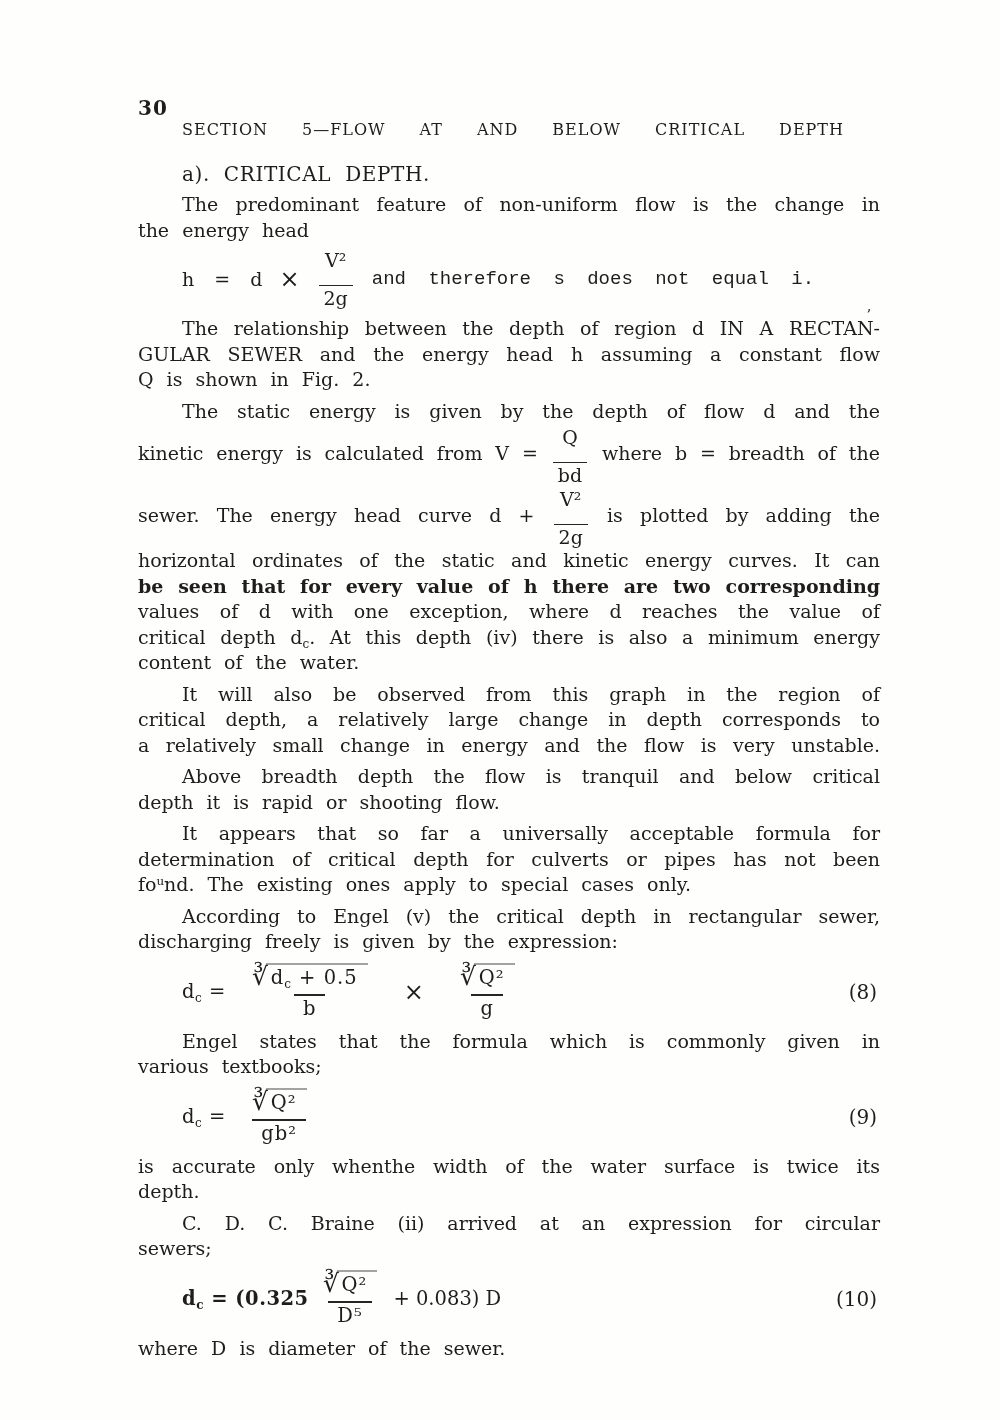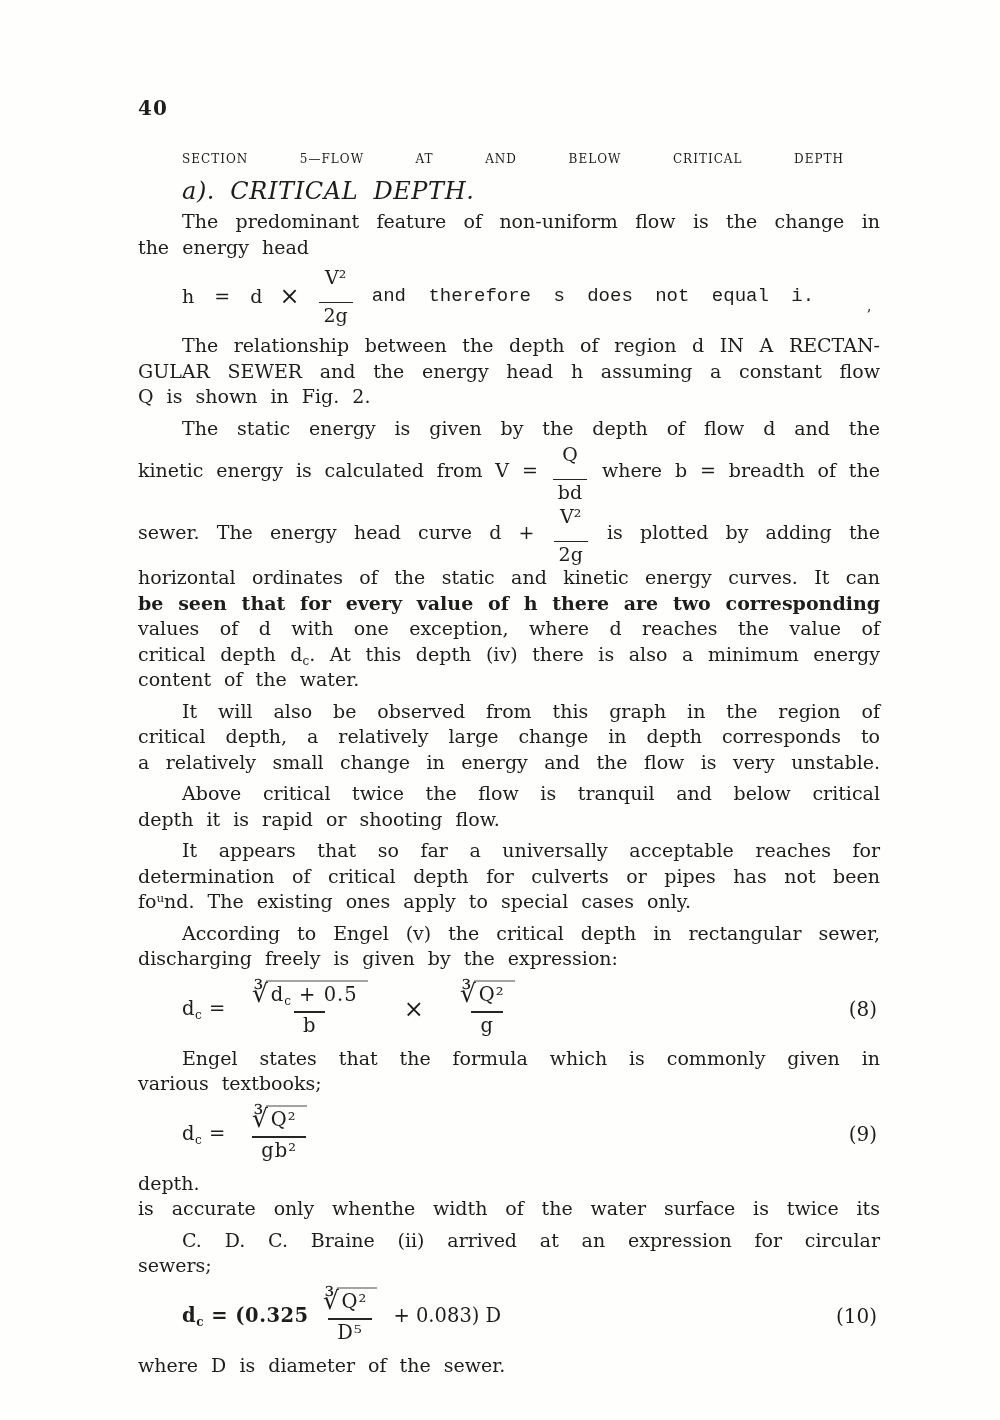--- a/index.html
+++ b/index.html
@@ -4,25 +4,25 @@
 <style>
   html,body{margin:0;padding:0;}
   body{
     width:1000px;height:1420px;background:#ffffff;overflow:hidden;
     font-family:"DejaVu Serif", serif;color:#1e1d1b;
   }
   .sheet{position:relative;width:1000px;height:1420px;background:#fefefd;}
   .col{position:absolute;left:138px;top:96px;width:742px;}
   .pagenum{font-size:20px;font-weight:600;letter-spacing:1px;height:22px;}
   .heading{
-    margin-top:29px;padding-left:44px;padding-right:36px;
-    font-size:12px;letter-spacing:1px;line-height:24px;
+    padding-left:44px;padding-right:36px;
+    font-size:16px;letter-spacing:1px;line-height:24px;
     text-align:justify;text-align-last:justify;font-weight:500;
   }
-  .subheading{margin-top:8px;padding-left:44px;font-size:24px;letter-spacing:0.6px;word-spacing:7px;line-height:24px;font-style:italic;}
+  .subheading{margin-top:20px;padding-left:44px;font-size:20px;letter-spacing:0.6px;word-spacing:7px;line-height:24px;}
   .para{margin-top:6px;}
   .line{
     font-size:19px;line-height:25.5px;
     text-align:justify;text-align-last:justify;text-justify:inter-word;
   }
   .ind{padding-left:44px;}
   .last{text-align:left;text-align-last:left;word-spacing:7px;}
   .b6{font-weight:600;}
   
   .eqh{display:flex;align-items:center;gap:17px;padding-left:44px;margin-top:5px;min-height:54px;font-size:19px;}
@@ -50,21 +50,21 @@
   .m14{margin-right:14px;font-weight:bold;}
   .ml16{margin-left:16px;}
 </style>
 </head>
 <body>
 
 <div class="sheet">
   <span class="artifact">ʼ</span>
   <div class="col">
 
-    <div class="pagenum">40</div>
+    <div class="pagenum">30</div>
 
     <div class="heading">SECTION 5—FLOW AT AND BELOW CRITICAL DEPTH</div>
 
     <div class="subheading">a). CRITICAL DEPTH.</div>
 
     <div class="para">
       <div class="line ind">The predominant feature of non-uniform flow is the change in</div>
       <div class="line last">the energy head</div>
     </div>
 
@@ -109,26 +109,26 @@
       <div class="line last">content of the water.</div>
     </div>
 
     <div class="para">
       <div class="line ind">It will also be observed from this graph in the region of</div>
       <div class="line">critical depth, a relatively large change in depth corresponds to</div>
       <div class="line">a relatively small change in energy and the flow is very unstable.</div>
     </div>
 
     <div class="para">
-      <div class="line ind">Above critical twice the flow is tranquil and below critical</div>
+      <div class="line ind">Above breadth depth the flow is tranquil and below critical</div>
       <div class="line last">depth it is rapid or shooting flow.</div>
     </div>
 
     <div class="para">
-      <div class="line ind">It appears that so far a universally acceptable reaches for</div>
+      <div class="line ind">It appears that so far a universally acceptable formula for</div>
       <div class="line">determination of critical depth for culverts or pipes has not been</div>
       <div class="line last">foᵘnd. The existing ones apply to special cases only.</div>
     </div>
 
     <div class="para">
       <div class="line ind">According to Engel (v) the critical depth in rectangular sewer,</div>
       <div class="line last">discharging freely is given by the expression:</div>
     </div>
 
     <div class="eqrow">
@@ -162,22 +162,22 @@
         <span class="rnum">
             <span class="rad">∛</span>
             <span class="ovl">Q²</span>
           </span>
         <span class="rden">gb²</span>
       </span>
       <span class="eqtag">(9)</span>
     </div>
 
     <div class="para">
+      <div class="line">is accurate only whenthe width of the water surface is twice its</div>
       <div class="line last">depth.</div>
-      <div class="line">is accurate only whenthe width of the water surface is twice its</div>
     </div>
 
     <div class="para">
       <div class="line ind">C. D. C. Braine (ii) arrived at an expression for circular</div>
       <div class="line last">sewers;</div>
     </div>
 
     <div class="eqrow">
       <span class="eqlhs m14">d<sub>c</sub> = (0.325</span>
       <span class="rfrac">

